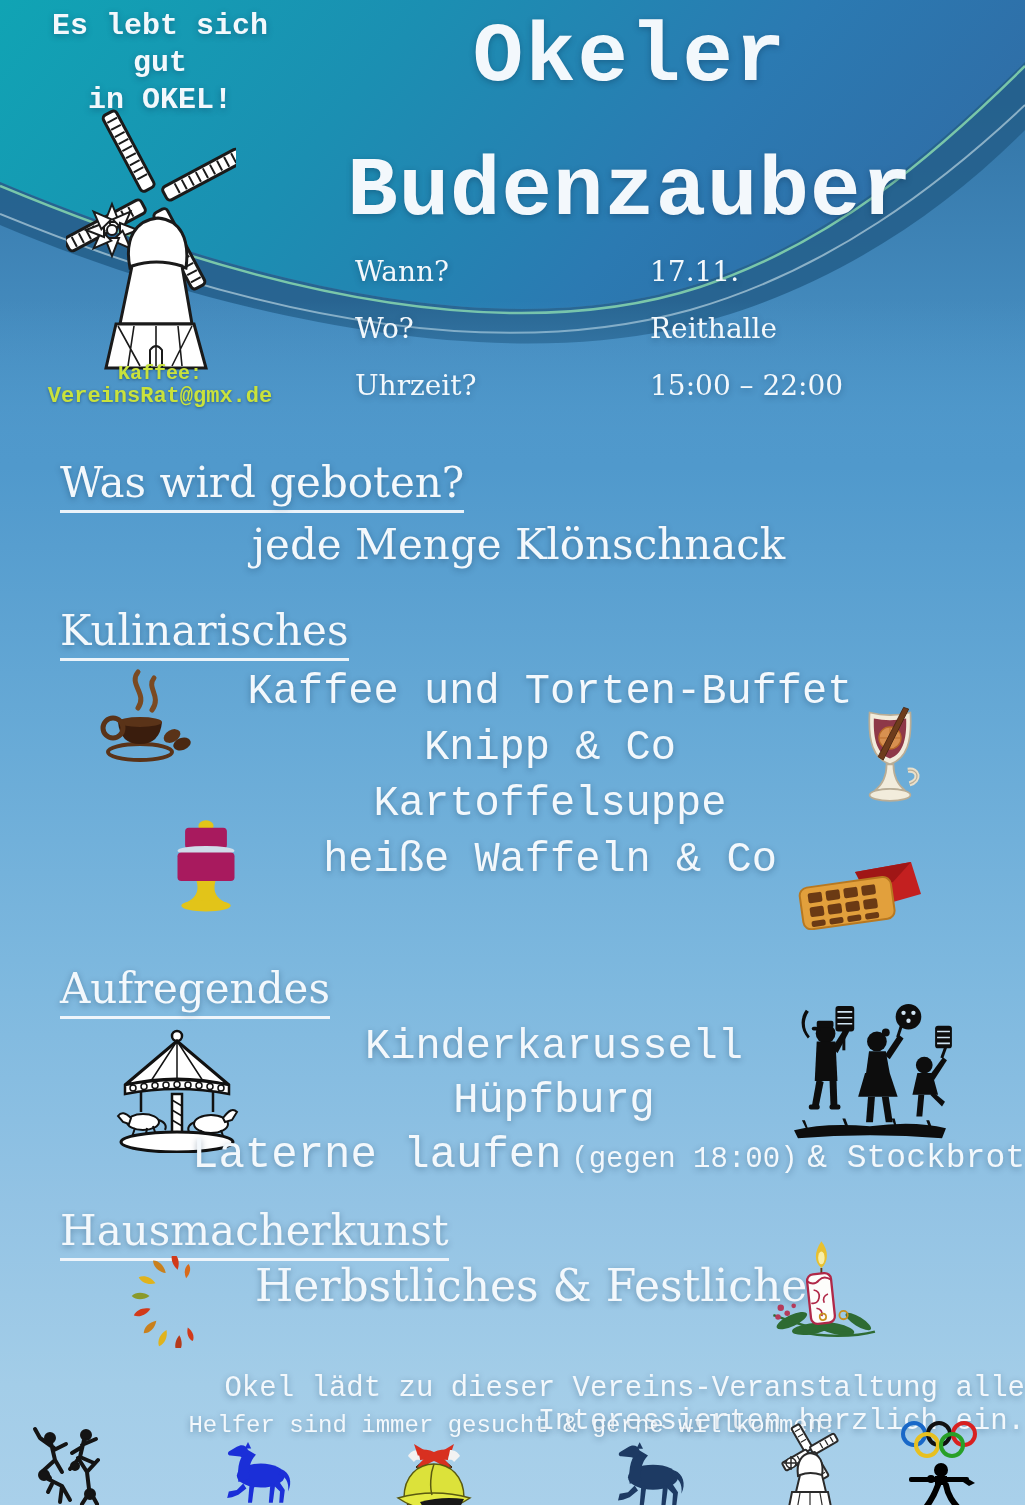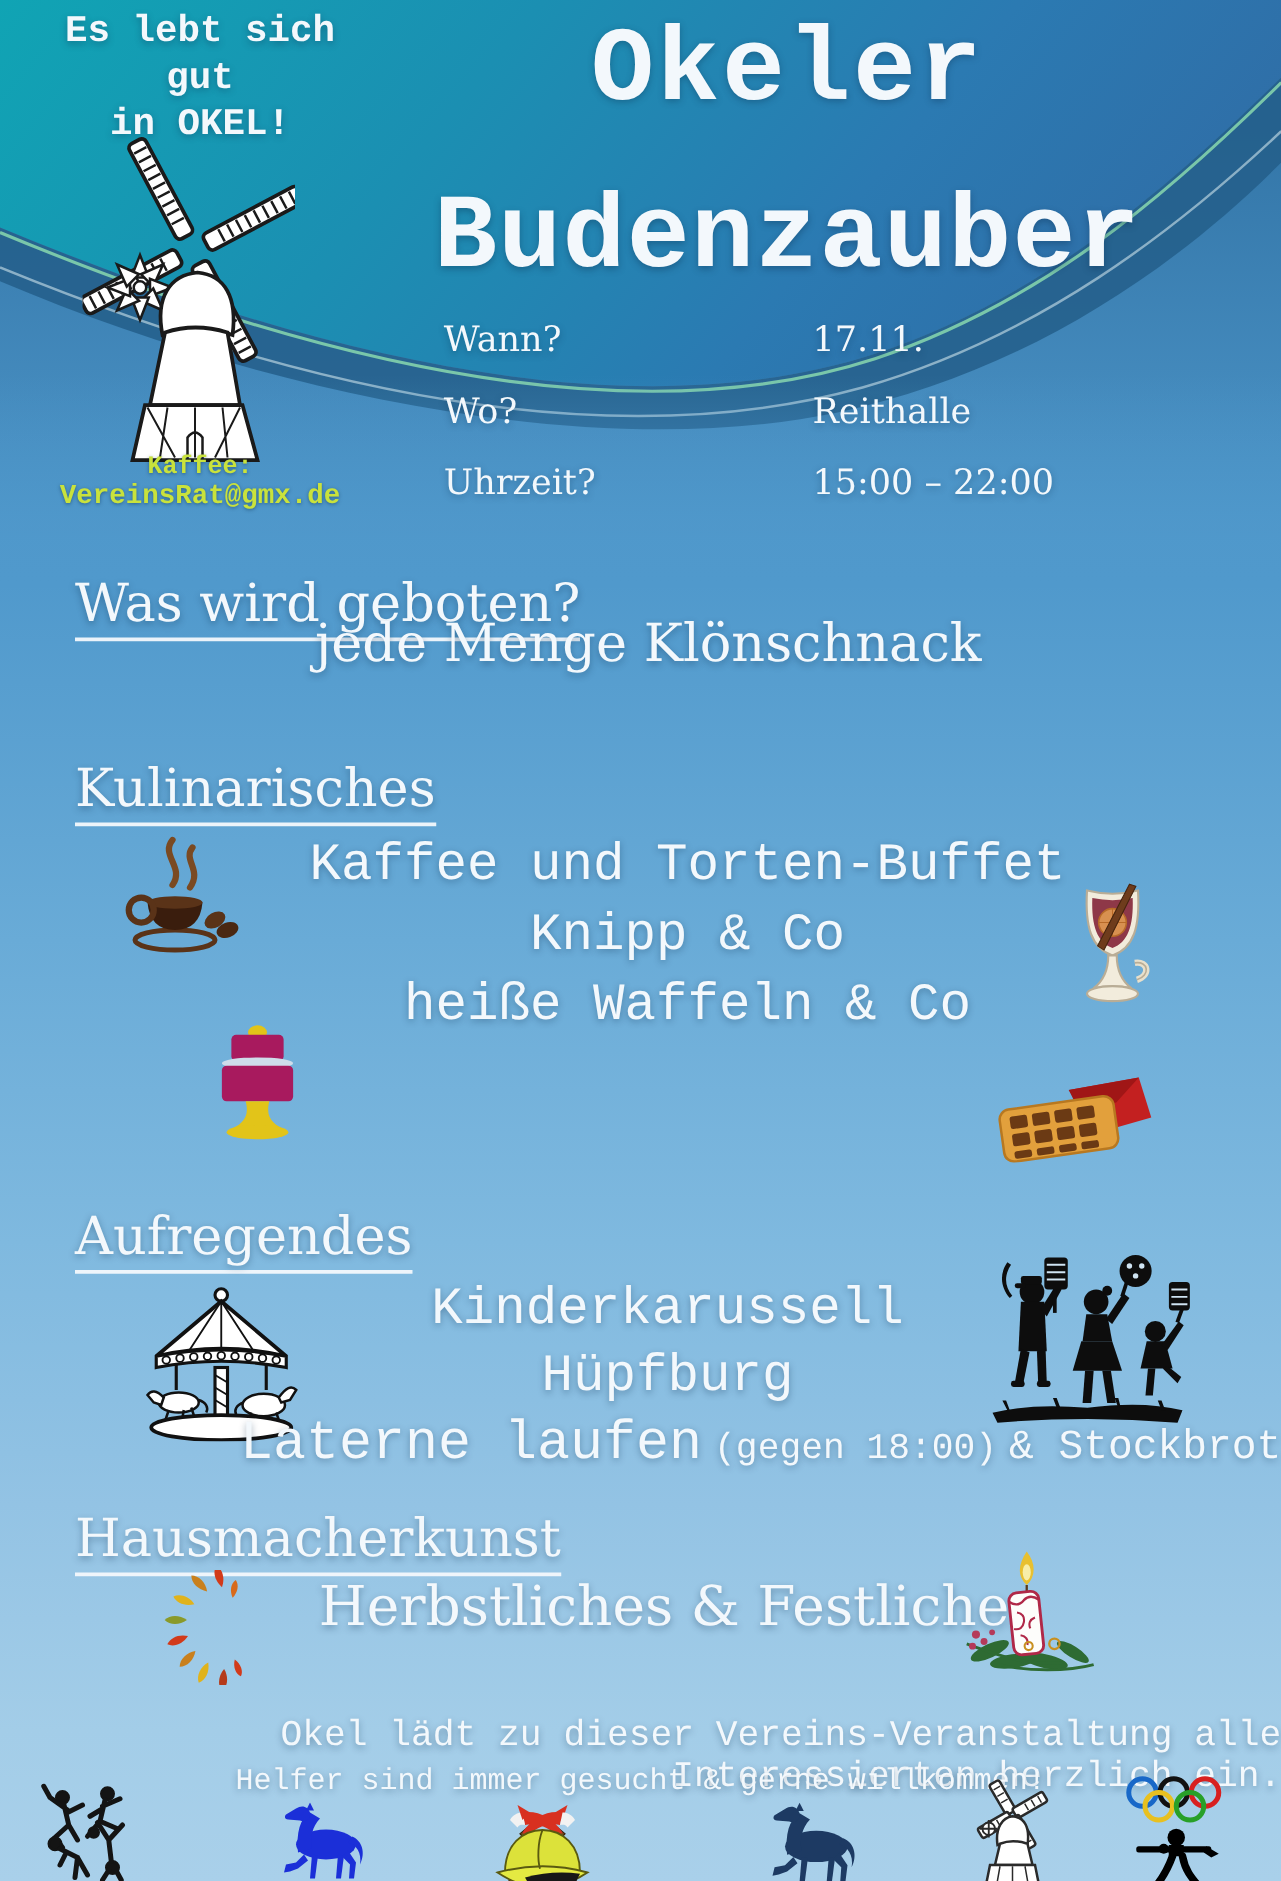--- a/index.html
+++ b/index.html
@@ -124,28 +124,29 @@
   <div class="abs inforow inflab txt" style="top:243px;">Wann?</div>
   <div class="abs inforow infval txt" style="top:243px;">17.11.</div>
   <div class="abs inforow inflab txt" style="top:300px;">Wo?</div>
   <div class="abs inforow infval txt" style="top:300px;">Reithalle</div>
   <div class="abs inforow inflab txt" style="top:357px;">Uhrzeit?</div>
   <div class="abs inforow infval txt" style="top:357px;">15:00 – 22:00</div>
 
   <div class="abs txt" style="left:60px;top:458px;">
     <span class="h-ul">Was wird geboten?</span>
   </div>
-  <div class="abs big txt" style="left:252px;top:490px;">jede Menge Klönschnack</div>
+  <div class="abs big txt" style="left:252px;top:520px;">jede Menge Klönschnack</div>
 
   <div class="abs txt" style="left:60px;top:606px;">
     <span class="h-ul">Kulinarisches</span>
   </div>
   <div class="abs big list center txt" style="left:205px;top:664px;width:690px;">
     <div>Kaffee und Torten-Buffet</div>
     <div>Knipp &amp; Co</div>
+    <div>Kartoffelsuppe</div>
     <div>heiße Waffeln &amp; Co</div>
   </div>
 
   <div class="abs" style="left:92px;top:666px;width:100px;height:106px;">
     <svg viewBox="0 0 100 106" width="100" height="106">
       <path d="M46,6 C36,18 56,28 46,42 M62,12 C54,22 70,30 60,44" fill="none" stroke="#7a4a22" stroke-width="5" stroke-linecap="round"></path>
       <ellipse cx="48" cy="86" rx="32" ry="8" fill="none" stroke="#5a3318" stroke-width="4"></ellipse>
       <path d="M26,56 Q28,78 48,78 Q68,78 70,56 Z" fill="#3a1d0d"></path>
       <ellipse cx="48" cy="56" rx="22" ry="5" fill="#5a3318"></ellipse>
       <circle cx="21" cy="62" r="10" fill="none" stroke="#5a3318" stroke-width="5"></circle>
@@ -199,21 +200,21 @@
           <rect x="52" y="56" width="14" height="6" rx="2"></rect>
             <rect x="70" y="56" width="14" height="6" rx="2"></rect>
         </g>
       </g>
     </svg>
   </div>
 
   <div class="abs txt" style="left:60px;top:964px;">
     <span class="h-ul">Aufregendes</span>
   </div>
-  <div class="abs big center txt" style="left:244px;top:1020px;width:580px;line-height:54px;">
+  <div class="abs big center txt" style="left:264px;top:1020px;width:580px;line-height:54px;">
     <div>Kinderkarussell</div>
     <div>Hüpfburg</div>
   </div>
 
   <div class="abs" style="left:105px;top:1028px;width:145px;height:125px;">
     <svg viewBox="0 0 145 125" width="145" height="125">
       <g stroke="#111" fill="#fff">
         <circle cx="72" cy="8" r="5" stroke-width="2.5"></circle>
         <path d="M72,13 L20,57 Q72,45 124,57 Z" stroke-width="3"></path>
         <path d="M72,13 L46,53 M72,13 L72,50 M72,13 L98,53" stroke-width="1.5" fill="none"></path>

